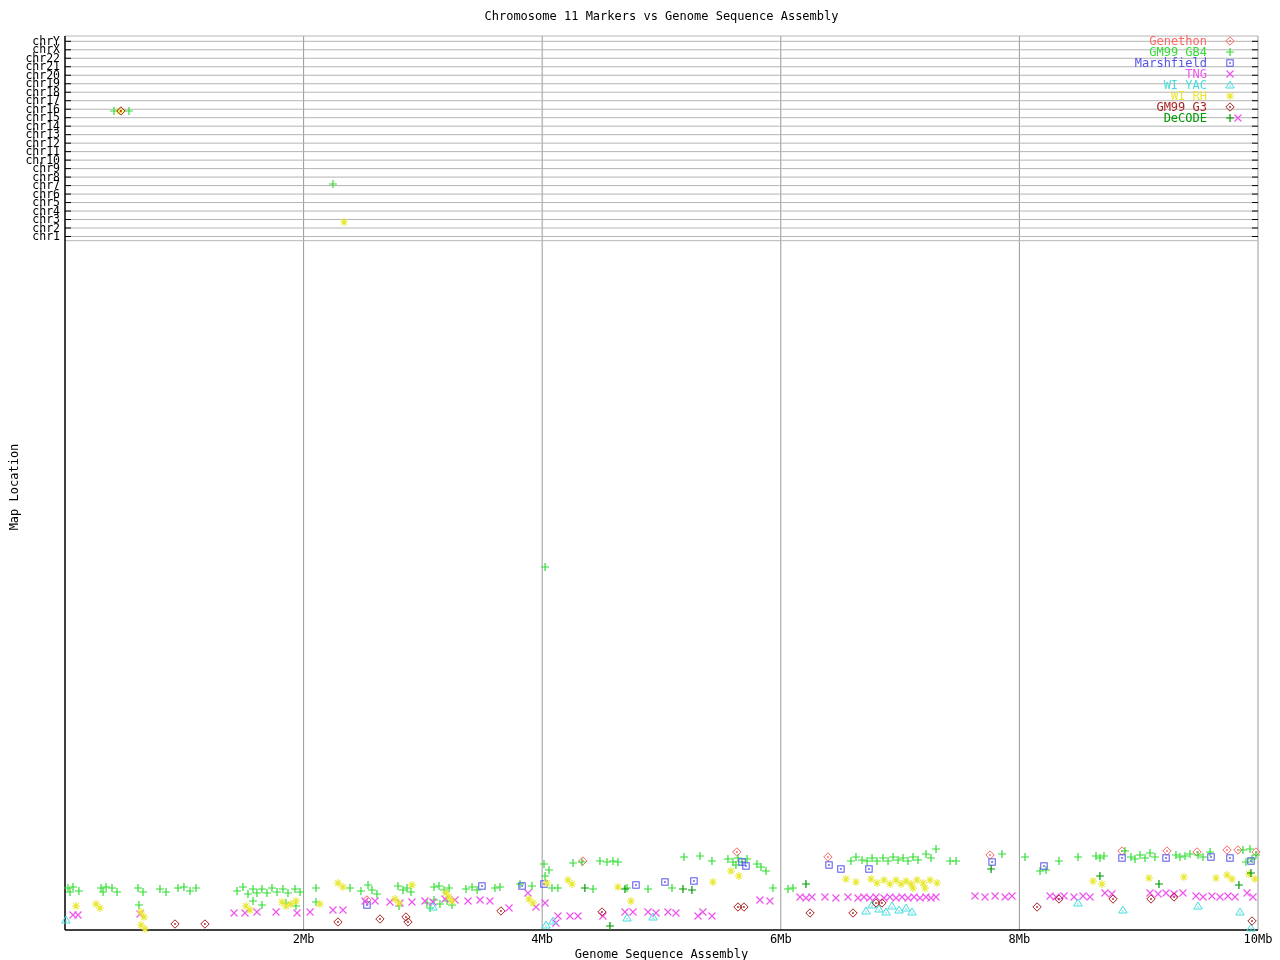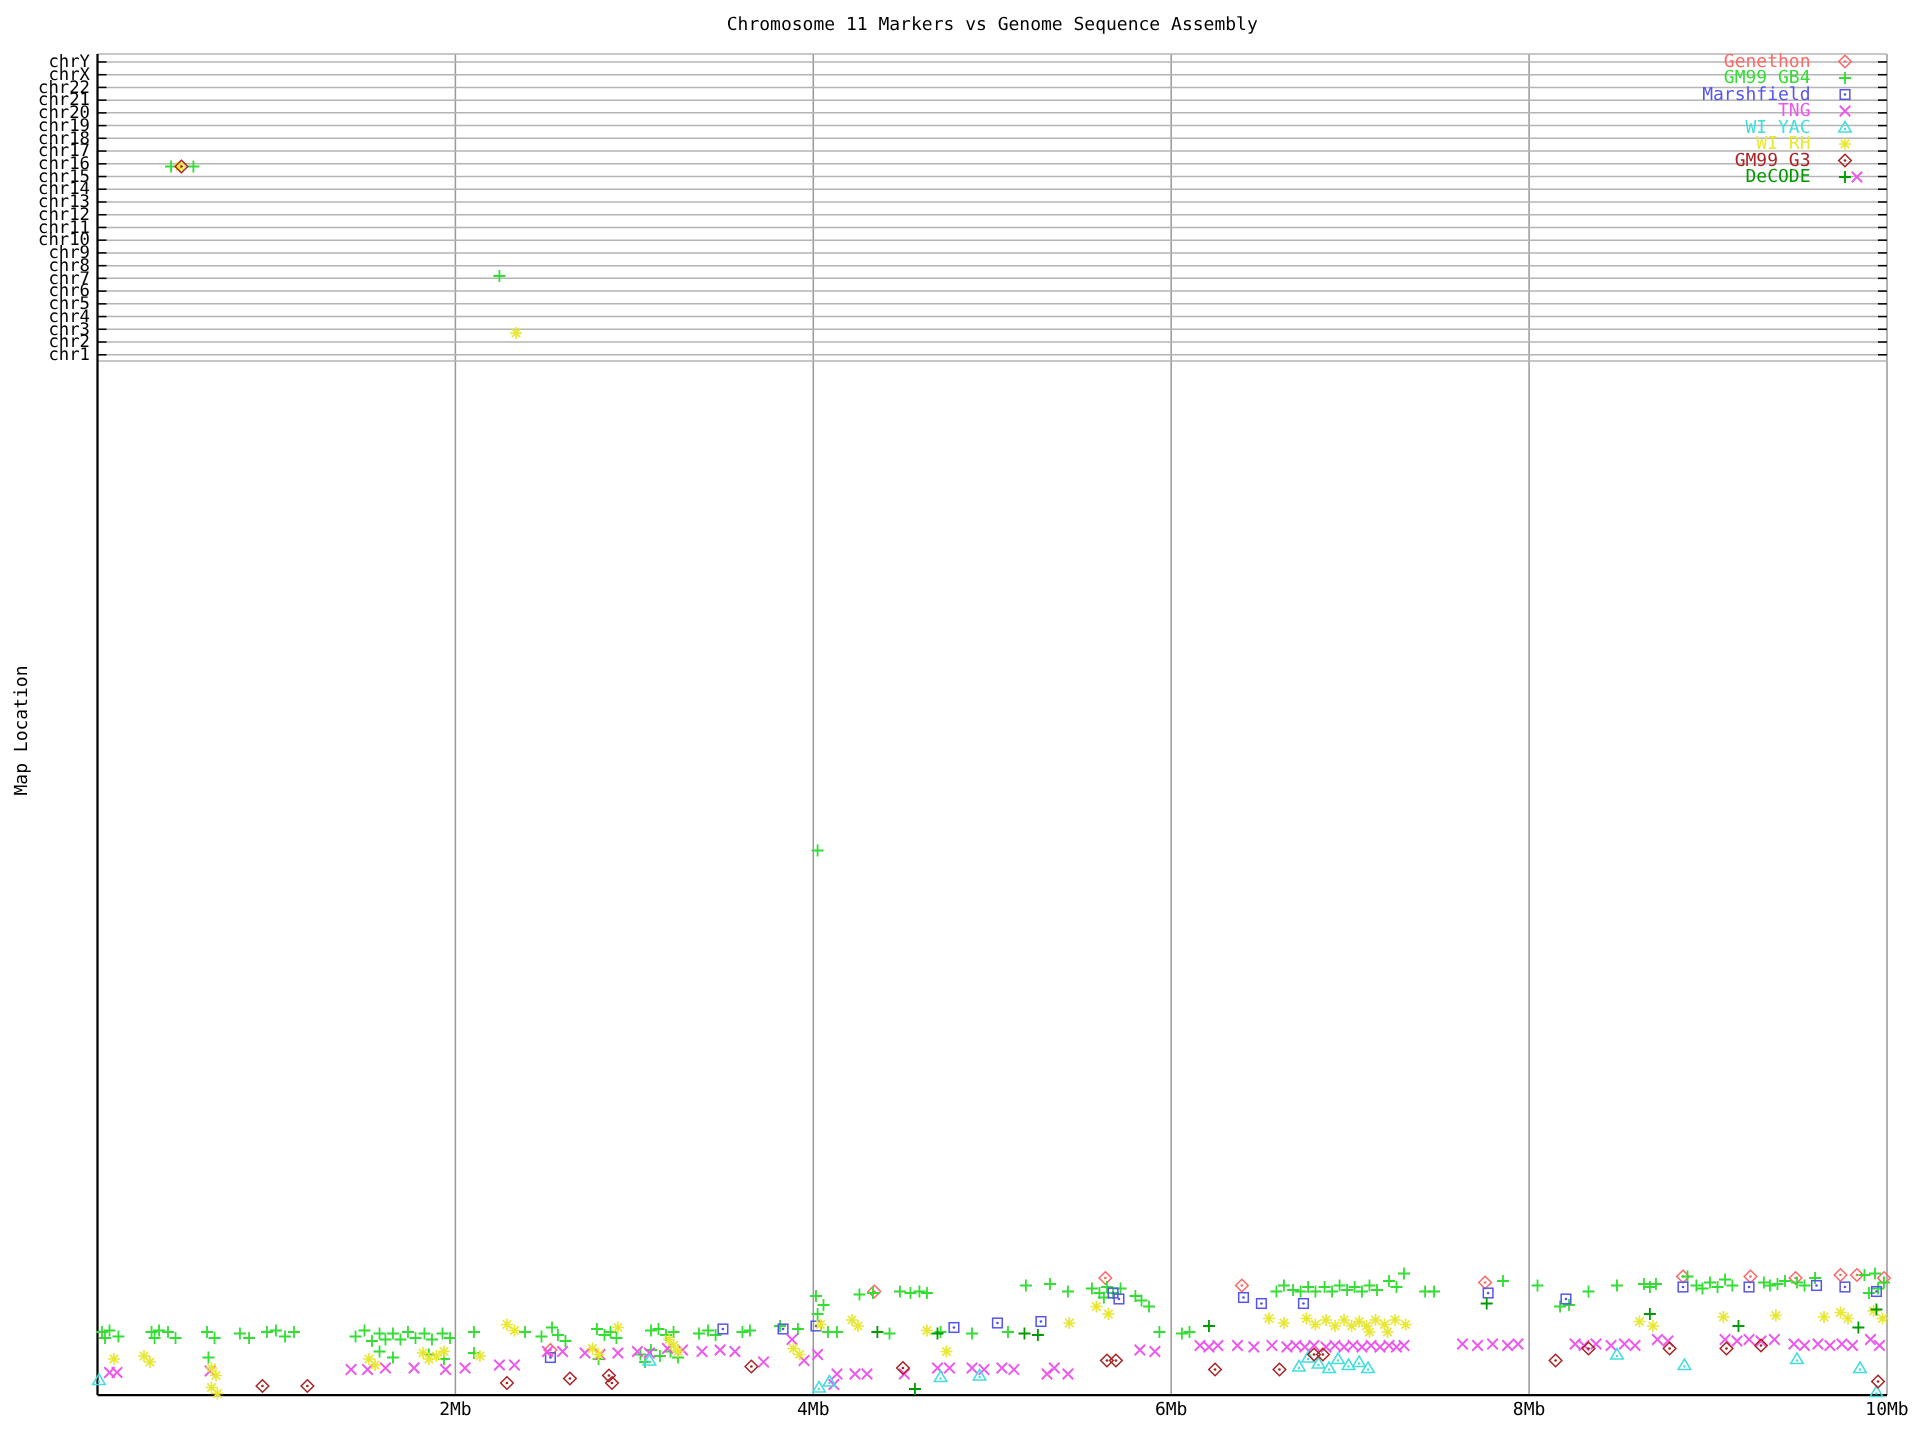--- a/index.html
+++ b/index.html
@@ -11,20 +11,21 @@
   .ylab{position:absolute;top:480px;left:-36px;width:100px;text-align:center;font-size:12px;
         transform:rotate(-90deg);}
   svg text{font-family:"DejaVu Sans Mono","Liberation Mono",monospace;}
 </style>
 </head>
 <body>
 
 <div class="page">
   <div class="title">Chromosome 11 Markers vs Genome Sequence Assembly</div>
   <div class="ylab">Map Location</div>
+  <div class="xlab">Genome Sequence Assembly</div>
 
   <svg width="1280" height="960" style="position:absolute;left:0;top:0">
     <defs>
       <g id="sym-plus">
           <path d="M-4 0H4M0 -4V4" fill="none" stroke="currentColor" stroke-width="1.2"></path>
         </g>
       <g id="sym-cross">
           <path d="M-3.5 -3.5L3.5 3.5M-3.5 3.5L3.5 -3.5" fill="none" stroke="currentColor" stroke-width="1.2"></path>
         </g>
       <g id="sym-diamond">

